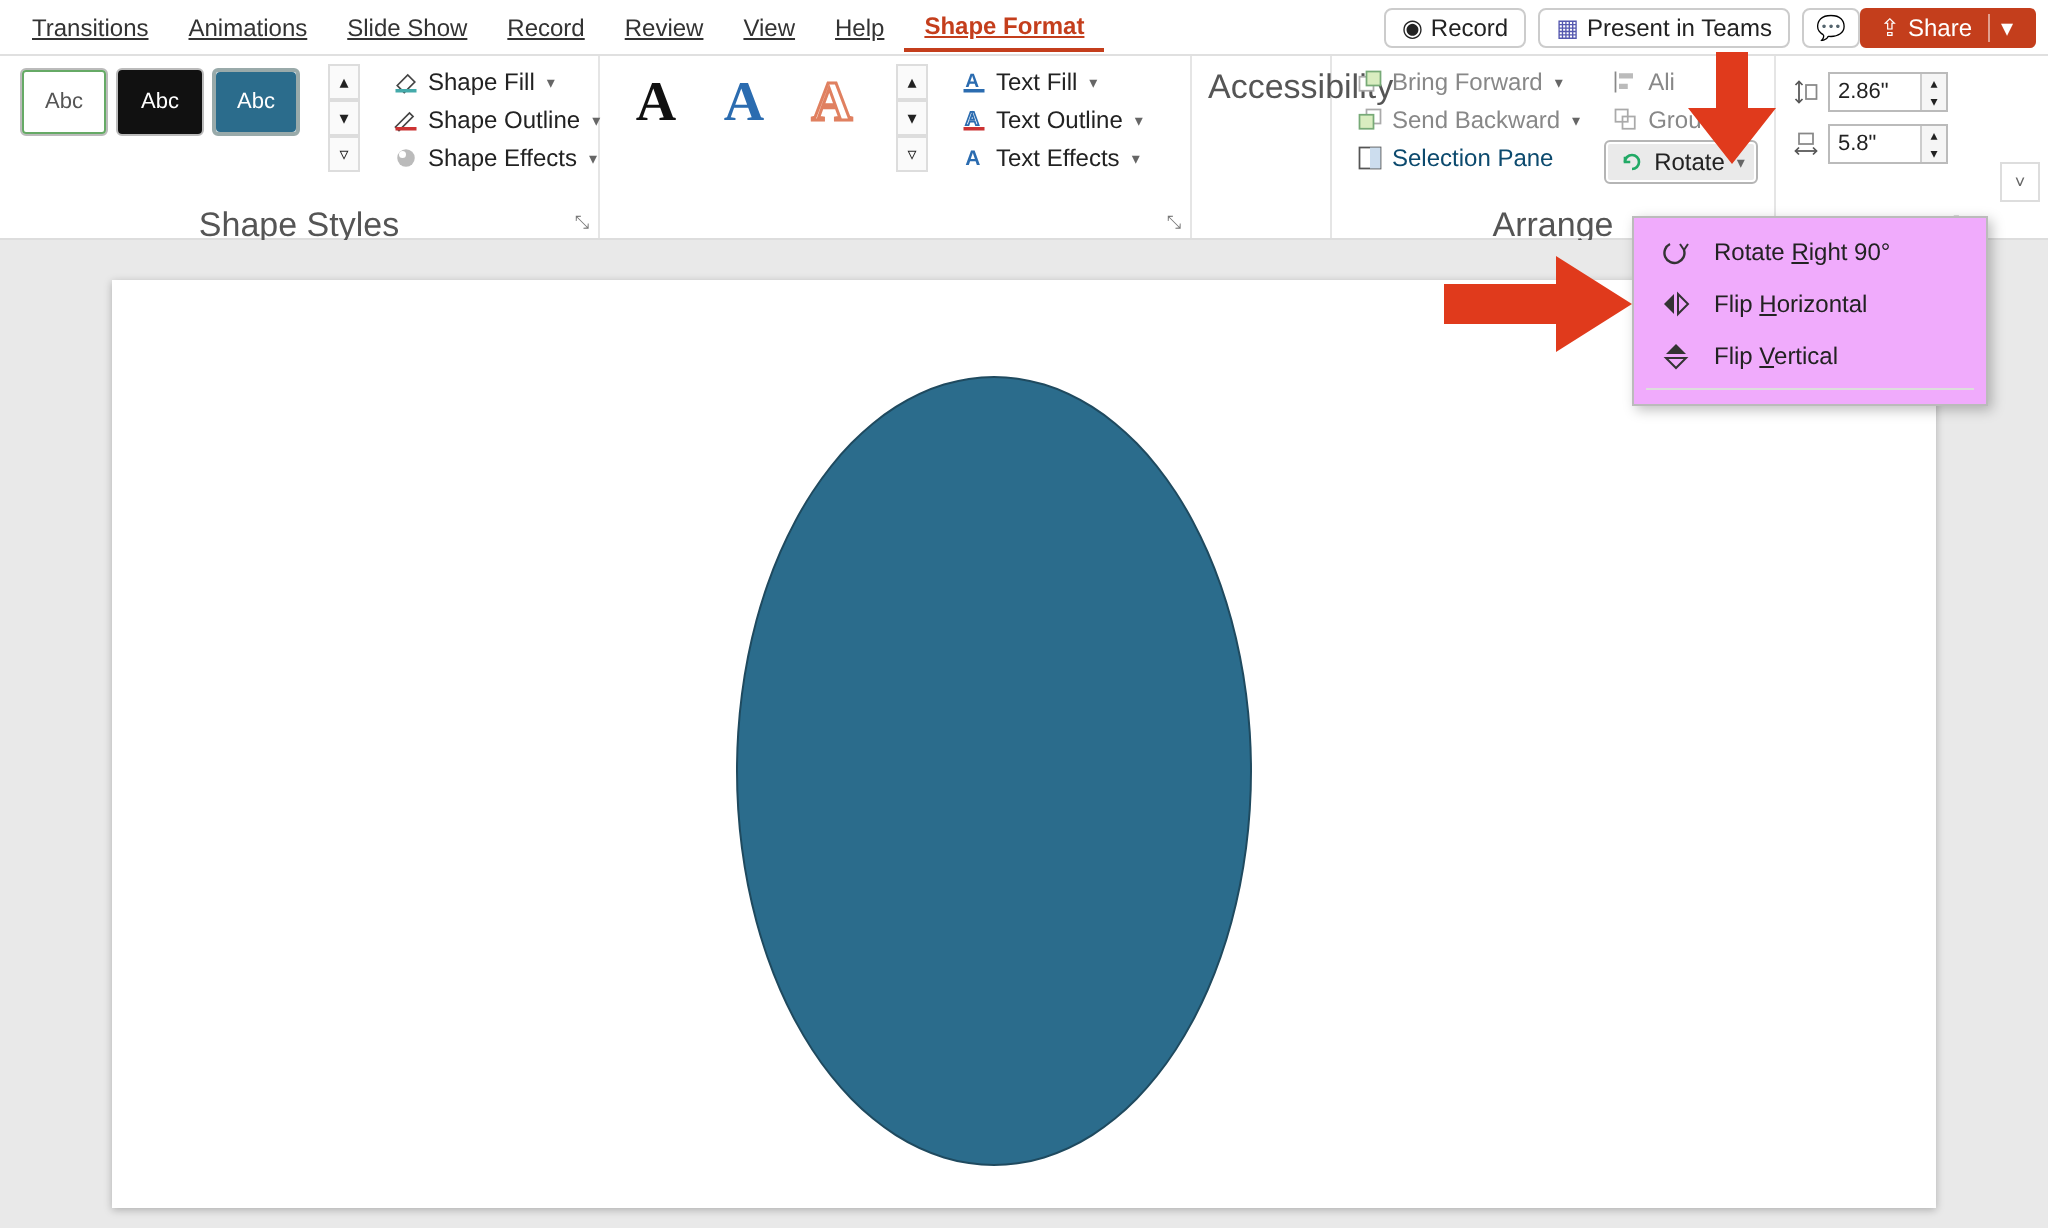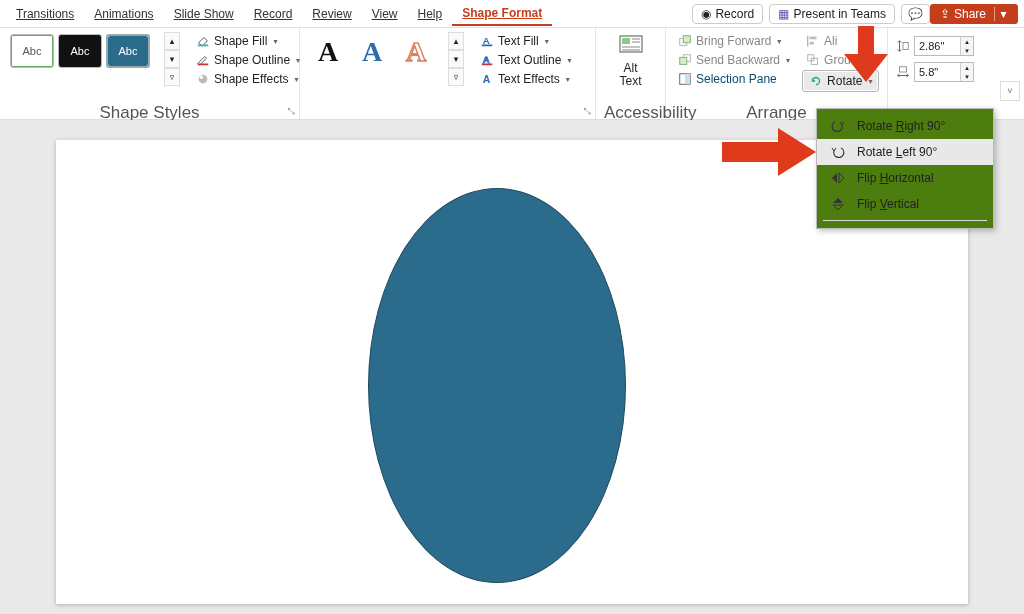--- a/index.html
+++ b/index.html
@@ -35,21 +35,21 @@
   .size-row{display:flex;align-items:center;gap:4px;}
   .spinput{display:flex;align-items:center;border:1px solid #bbb;height:20px;width:60px;background:#fff;}
   .spinput span{flex:1;padding:0 4px;font-size:11px;}
   .spinners{display:flex;flex-direction:column;border-left:1px solid #ccc;}
   .sp{width:12px;height:9px;display:flex;align-items:center;justify-content:center;font-size:7px;cursor:pointer;background:#f5f5f5;}
   .collapse-btn{position:absolute;right:4px;bottom:18px;width:20px;height:20px;border:1px solid #ddd;background:#fff;display:flex;align-items:center;justify-content:center;cursor:pointer;font-size:9px;color:#666;}
   .launcher{position:absolute;right:2px;bottom:2px;width:12px;height:12px;font-size:9px;color:#777;cursor:pointer;display:flex;align-items:center;justify-content:center;}
   .canvas-area{position:relative;background:#e9e9e9;height:494px;width:1024px;}
   .slide{position:absolute;left:56px;top:20px;width:912px;height:464px;background:#fff;box-shadow:0 1px 4px rgba(0,0,0,.25);}
   .oval{position:absolute;left:312px;top:48px;width:258px;height:395px;background:#2b6c8c;border:1px solid #1f4a5f;border-radius:50%;}
-  .dropdown{position:absolute;left:816px;top:108px;width:178px;background:#4d7c0f;border:1px solid #bbb;box-shadow:2px 2px 6px rgba(0,0,0,.25);padding:4px 0;z-index:50;}
+  .dropdown{position:absolute;left:816px;top:108px;width:178px;background:#f0abfc;border:1px solid #bbb;box-shadow:2px 2px 6px rgba(0,0,0,.25);padding:4px 0;z-index:50;}
   .dd-item{display:flex;align-items:center;gap:10px;padding:5px 12px;cursor:pointer;}
   .dd-item:hover,.dd-item.hover{background:#e8e8e8;}
   .dd-icon{width:18px;display:flex;justify-content:center;color:#333;}
   .dd-sep{height:1px;background:#ddd;margin:3px 6px;}
   .underline{text-decoration:underline;}
   .arrow-annot{position:absolute;z-index:60;}
   svg{display:block;}
   .icon-sm{width:14px;height:14px;}
   .icon-dd{width:16px;height:16px;}
 </style>
@@ -170,36 +170,20 @@
             </svg>
           <span>Text Effects</span>
             <span class="caret">▾</span>
         </div>
       </div>
     </div>
     <div class="launcher">⤡</div>
   </div>
 
   <div class="group" style="width:70px">
-    <div class="group-body" style="justify-content:center;width:100%;">
-      <div class="big-btn">
-        <svg width="28" height="28" viewBox="0 0 28 28">
-            <rect x="3" y="4" width="22" height="16" fill="none" stroke="#555"></rect>
-            <rect x="5" y="6" width="8" height="6" fill="#8c8"></rect>
-            <line x1="15" y1="7" x2="23" y2="7" stroke="#888"></line>
-            <line x1="15" y1="10" x2="23" y2="10" stroke="#888"></line>
-            <line x1="5" y1="15" x2="23" y2="15" stroke="#888"></line>
-            <line x1="5" y1="18" x2="23" y2="18" stroke="#888"></line>
-          </svg>
-        <div style="line-height:1.1;text-align:center">
-          <div>Alt</div>
-          <div>Text</div>
-        </div>
-      </div>
-    </div>
     <div class="group-label">Accessibility</div>
   </div>
 
   <div class="group" style="width:222px">
     <div class="group-body">
       <div class="arrange-col">
         <div class="arrange-row">
           <svg class="icon-sm" viewBox="0 0 16 16">
               <rect x="2" y="5" width="8" height="8" fill="#fff" stroke="#aaa"></rect>
               <rect x="6" y="2" width="8" height="8" fill="#d9edc0" stroke="#7a7"></rect>
@@ -301,29 +285,20 @@
 <div class="dropdown">
   <div class="dd-item">
     <span class="dd-icon">
         <svg class="icon-dd" viewBox="0 0 16 16">
           <path d="M5 4 A5 5 0 1 0 12 7" fill="none" stroke="#333" stroke-width="1.2"></path>
           <path d="M10 4 L12 7 L14 4" fill="none" stroke="#333"></path>
         </svg>
       </span>
     <span>Rotate <span class="underline">R</span>ight 90°</span>
   </div>
-  <div class="dd-item hover">
-    <span class="dd-icon">
-        <svg class="icon-dd" viewBox="0 0 16 16">
-          <path d="M11 4 A5 5 0 1 1 4 7" fill="none" stroke="#333" stroke-width="1.2"></path>
-          <path d="M6 4 L4 7 L2 4" fill="none" stroke="#333"></path>
-        </svg>
-      </span>
-    <span>Rotate <span class="underline">L</span>eft 90°</span>
-  </div>
   <div class="dd-item">
     <span class="dd-icon">
         <svg class="icon-dd" viewBox="0 0 16 16">
           <path d="M7 3 L7 13 L2 8 Z" fill="#333"></path>
           <path d="M9 3 L9 13 L14 8 Z" fill="none" stroke="#333"></path>
         </svg>
       </span>
     <span>Flip <span class="underline">H</span>orizontal</span>
   </div>
   <div class="dd-item">

